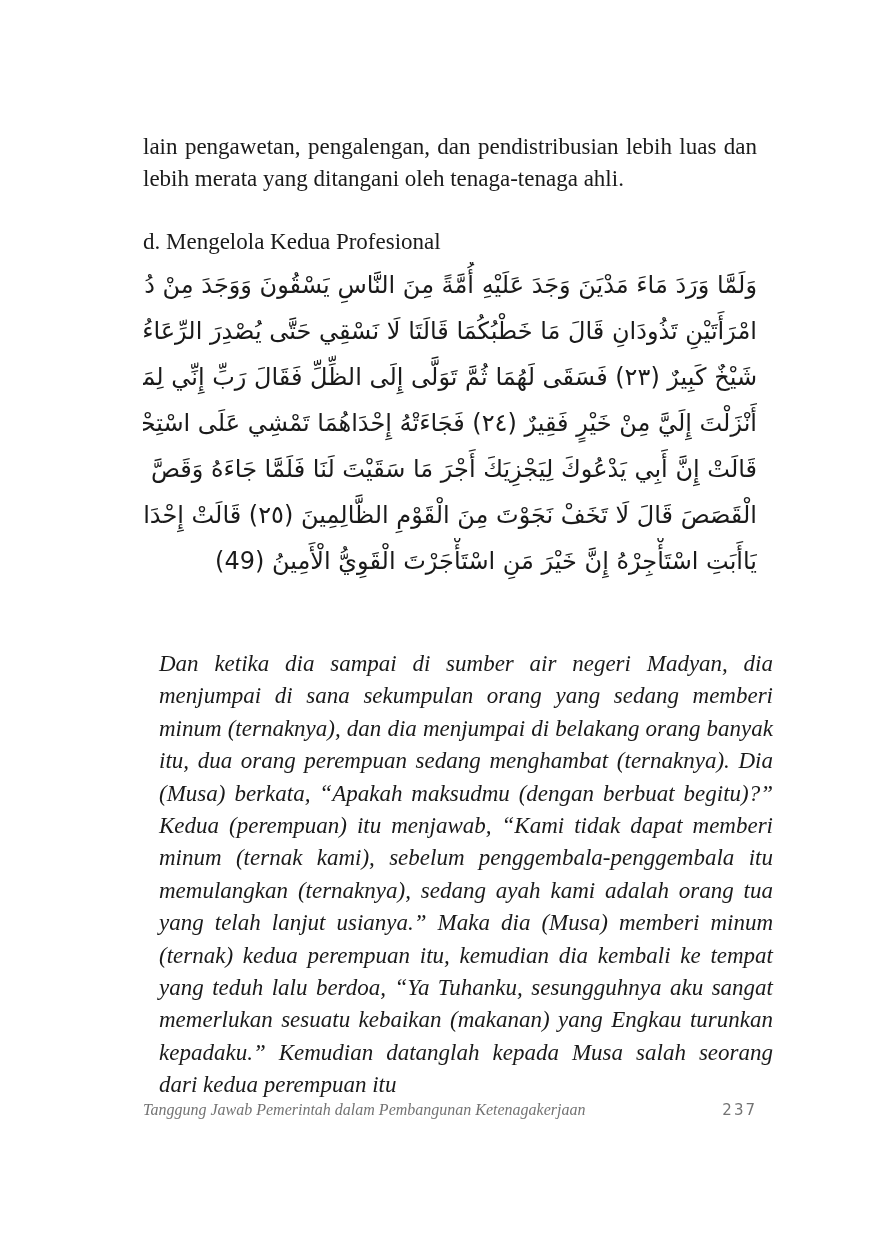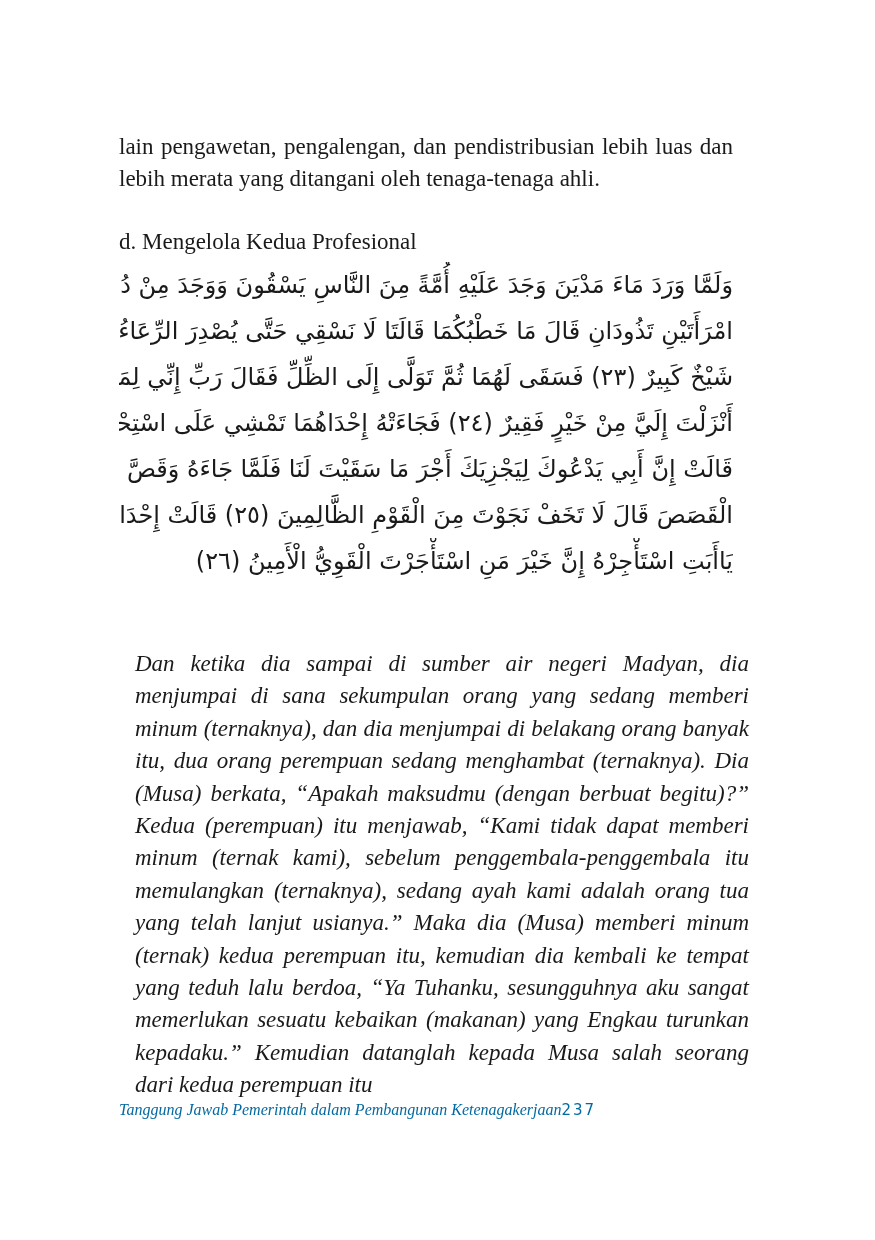--- a/index.html
+++ b/index.html
@@ -9,21 +9,21 @@
   }
   body {
     width: 875px;
     height: 1240px;
     position: relative;
     overflow: hidden;
     color: #1a1a1a;
   }
   .page {
     position: absolute;
-    left: 119px;
+    left: 143px;
     top: 0;
     width: 614px;
     height: 1172px;
   }
   .para-top {
     position: absolute;
     top: 131px;
     left: 0;
     width: 614px;
     font-family: "Liberation Serif", "DejaVu Serif", serif;
@@ -79,26 +79,26 @@
     text-align: justify;
     margin: 16px;
   }
   .footer {
     position: absolute;
     top: 1098px;
     left: 0;
     width: 614px;
     height: 24px;
     display: flex;
-    justify-content: flex-start;
+    justify-content: space-between;
     align-items: center;
     font-family: "Liberation Serif", "DejaVu Serif", serif;
     font-style: italic;
     font-size: 16px;
-    color: #0369a1;
+    color: #737373;
   }
   .footer .page-num {
     font-style: normal;
     font-family: "DejaVu Sans", sans-serif;
     font-size: 15px;
     letter-spacing: 2px;
     direction: rtl;
   }
 </style>
 </head>
@@ -110,21 +110,21 @@
 
   <h2 class="heading">d. Mengelola Kedua Profesional</h2>
 
   <div class="arabic" lang="ar">
     <span class="arabic-line">وَلَمَّا وَرَدَ مَاءَ مَدْيَنَ وَجَدَ عَلَيْهِ أُمَّةً مِنَ النَّاسِ يَسْقُونَ وَوَجَدَ مِنْ دُونِهِمُ</span>
     <span class="arabic-line">امْرَأَتَيْنِ تَذُودَانِ قَالَ مَا خَطْبُكُمَا قَالَتَا لَا نَسْقِي حَتَّى يُصْدِرَ الرِّعَاءُ وَأَبُونَا</span>
     <span class="arabic-line">شَيْخٌ كَبِيرٌ (٢٣) فَسَقَى لَهُمَا ثُمَّ تَوَلَّى إِلَى الظِّلِّ فَقَالَ رَبِّ إِنِّي لِمَا</span>
     <span class="arabic-line">أَنْزَلْتَ إِلَيَّ مِنْ خَيْرٍ فَقِيرٌ (٢٤) فَجَاءَتْهُ إِحْدَاهُمَا تَمْشِي عَلَى اسْتِحْيَاءٍ</span>
     <span class="arabic-line">قَالَتْ إِنَّ أَبِي يَدْعُوكَ لِيَجْزِيَكَ أَجْرَ مَا سَقَيْتَ لَنَا فَلَمَّا جَاءَهُ وَقَصَّ عَلَيْهِ</span>
     <span class="arabic-line">الْقَصَصَ قَالَ لَا تَخَفْ نَجَوْتَ مِنَ الْقَوْمِ الظَّالِمِينَ (٢٥) قَالَتْ إِحْدَاهُمَا</span>
-    <span class="arabic-line last">يَاأَبَتِ اسْتَأْجِرْهُ إِنَّ خَيْرَ مَنِ اسْتَأْجَرْتَ الْقَوِيُّ الْأَمِينُ (٢٦)</span>
+    <span class="arabic-line last">يَاأَبَتِ اسْتَأْجِرْهُ إِنَّ خَيْرَ مَنِ اسْتَأْجَرْتَ الْقَوِيُّ الْأَمِينُ (49)</span>
   </div>
 
   <p class="translation">Dan ketika dia sampai di sumber air negeri Madyan, dia menjumpai di sana sekumpulan orang yang sedang memberi minum (ternaknya), dan dia menjumpai di belakang orang banyak itu, dua orang perempuan sedang menghambat (ternaknya). Dia (Musa) berkata, “Apakah maksudmu (dengan berbuat begitu)?” Kedua (perempuan) itu menjawab, “Kami tidak dapat memberi minum (ternak kami), sebelum penggembala-penggembala itu memulangkan (ternaknya), sedang ayah kami adalah orang tua yang telah lanjut usianya.” Maka dia (Musa) memberi minum (ternak) kedua perempuan itu, kemudian dia kembali ke tempat yang teduh lalu berdoa, “Ya Tuhanku, sesungguhnya aku sangat memerlukan sesuatu kebaikan (makanan) yang Engkau turunkan kepadaku.” Kemudian datanglah kepada Musa salah seorang dari kedua perempuan itu</p>
 
   <div class="footer">
     <span>Tanggung Jawab Pemerintah dalam Pembangunan Ketenagakerjaan</span>
     <span class="page-num">237</span>
   </div>
 
 </div>

